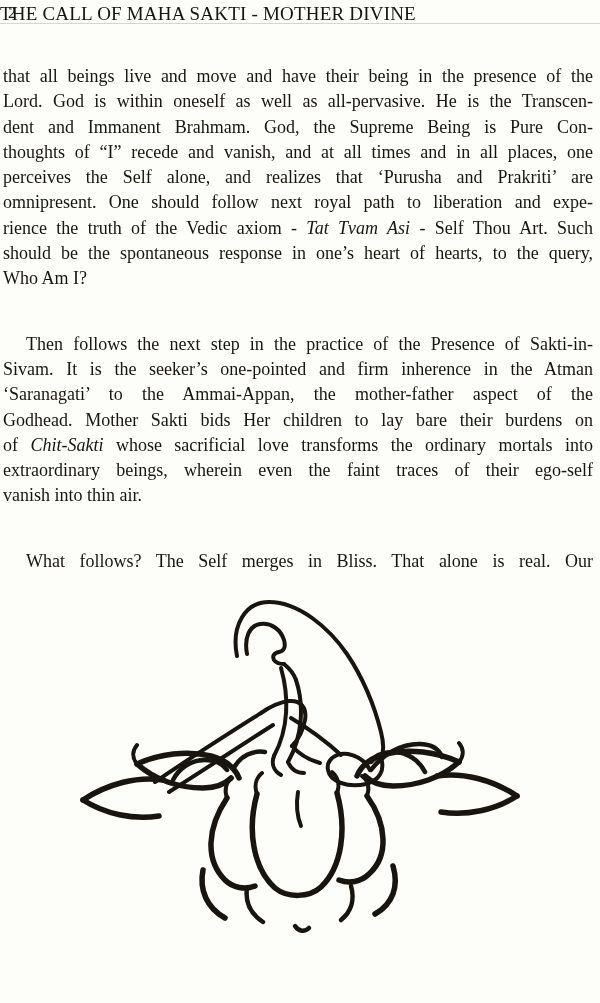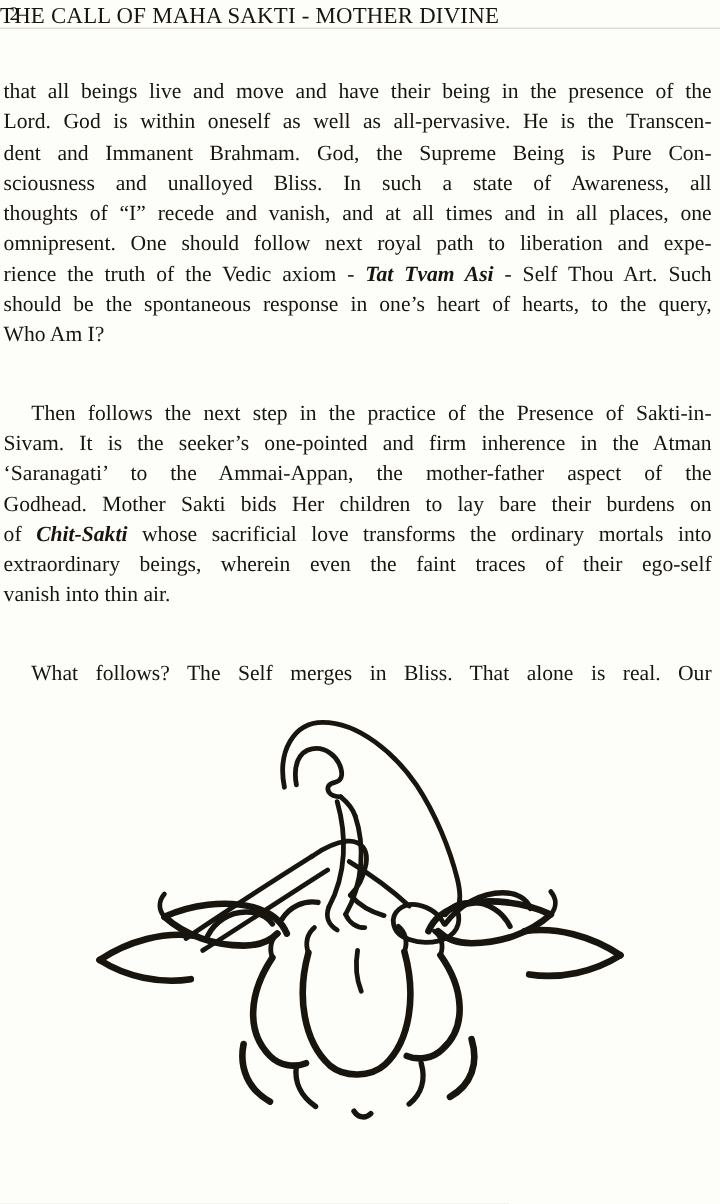--- a/index.html
+++ b/index.html
@@ -52,21 +52,21 @@
     text-align:justify;
     text-align-last:justify;
     white-space:normal;
   }
   .line.flush-left{
     text-align-last:left;
   }
   .line.indent{
     padding-left:23px;
   }
-  .line i{font-style:italic;font-weight:bold;}
+  .line i{font-style:italic;}
   figure.illustration{
     display:block;
     margin:12px auto 0;
     width:450px;
   }
   figure.illustration svg{
     display:block;
     color:var(--ink);
   }
 </style>
@@ -80,22 +80,22 @@
     <div class="title">THE CALL OF MAHA SAKTI - MOTHER DIVINE</div>
   </header>
 
   <div class="rule"></div>
 
   <main class="bodytext" id="bodytext">
       <div class="para">
         <div class="line"><span>that all beings live and move and have their being in the presence of the</span></div>
         <div class="line"><span>Lord. God is within oneself as well as all-pervasive. He is the Transcen-</span></div>
         <div class="line"><span>dent and Immanent Brahmam. God, the Supreme Being is Pure Con-</span></div>
-        <div class="line"><span>sciousness and unalloyed Bliss. In such a state of Awareness, all</span></div>
         <div class="line"><span>thoughts of “I” recede and vanish, and at all times and in all places, one</span></div>
+        <div class="line"><span>perceives the Self alone, and realizes that ‘Purusha and Prakriti’ are</span></div>
         <div class="line"><span>omnipresent. One should follow next royal path to liberation and expe-</span></div>
         <div class="line"><span>rience the truth of the Vedic axiom - </span><i>Tat Tvam Asi</i><span> - Self Thou Art. Such</span></div>
         <div class="line"><span>should be the spontaneous response in one’s heart of hearts, to the query,</span></div>
         <div class="line flush-left"><span>Who Am I?</span></div>
       </div>
       <div class="para">
         <div class="line indent"><span>Then follows the next step in the practice of the Presence of Sakti-in-</span></div>
         <div class="line"><span>Sivam. It is the seeker’s one-pointed and firm inherence in the Atman</span></div>
         <div class="line"><span>‘Saranagati’ to the Ammai-Appan, the mother-father aspect of the</span></div>
         <div class="line"><span>Godhead. Mother Sakti bids Her children to lay bare their burdens on</span></div>

